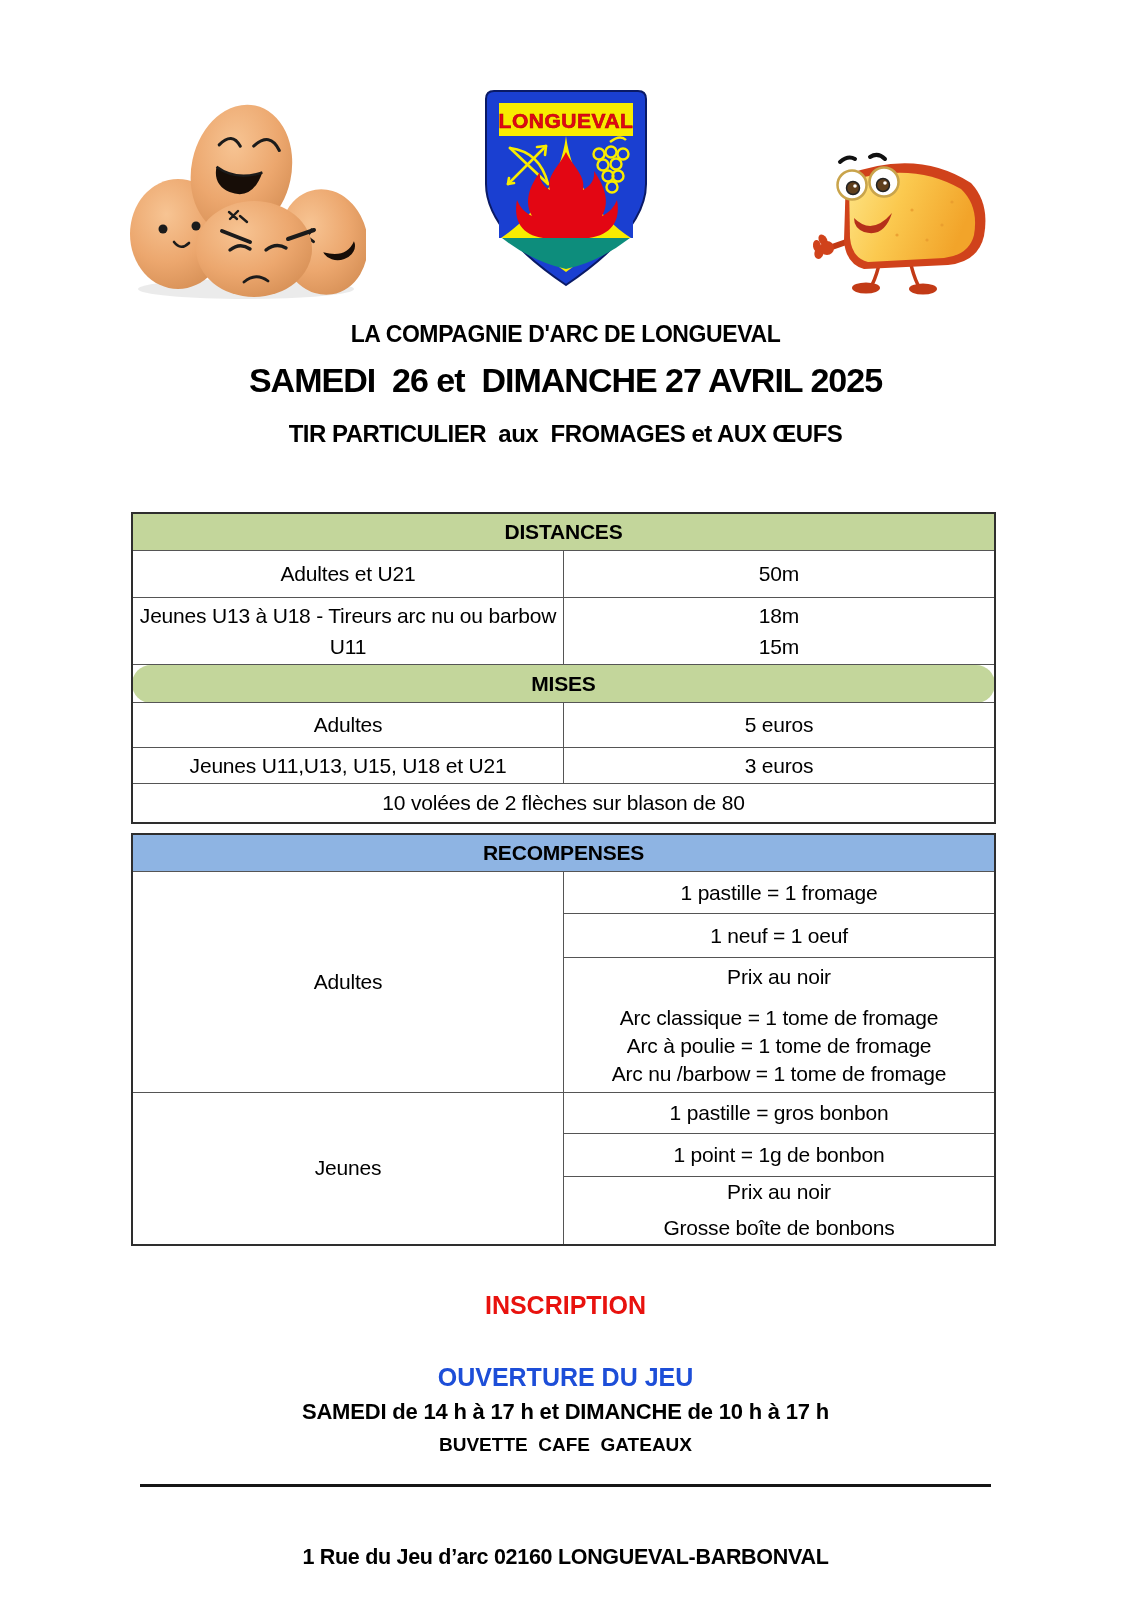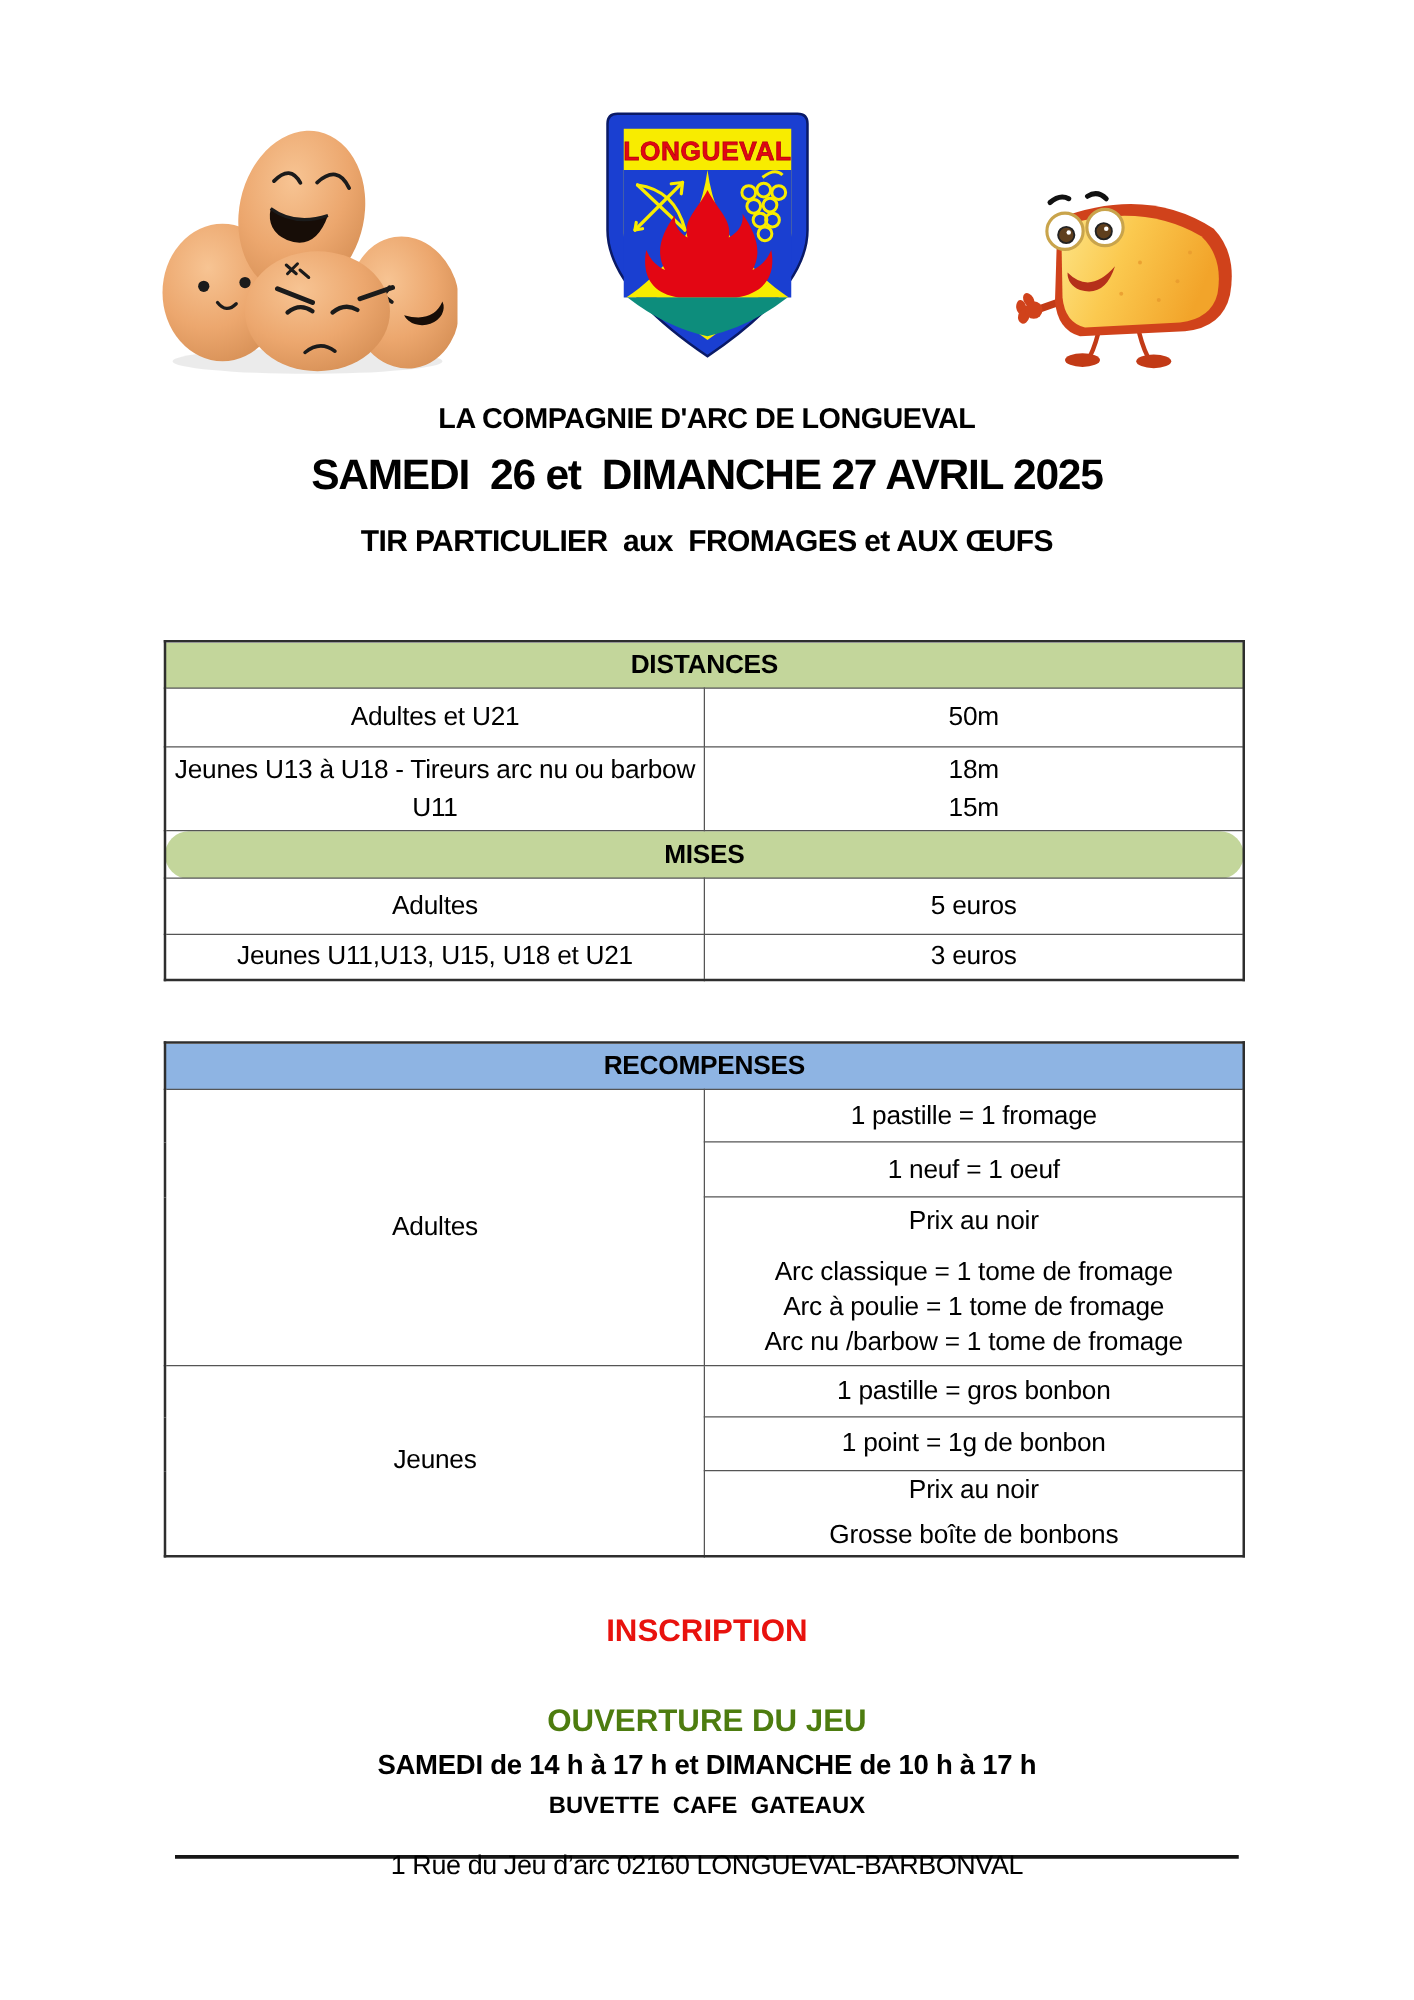--- a/index.html
+++ b/index.html
@@ -36,25 +36,25 @@
   .h44 { height:44px; } .h45 { height:45px; } .h47 { height:47px; }
   .h67 { height:67px; }
   .two-line div { line-height:31px; }
   td.multi { vertical-align:top; padding-top:9px; }
   td.multi div { line-height:28px; }
   td.multi .gap { height:13px; }
 
   
   .f-inscription { top:1291px; font-size:25px; font-weight:bold; color:#e8120e; }
   .f-contact     { top:1327px; font-size:23px; font-weight:bold; letter-spacing:-0.4px; }
-  .f-ouverture   { top:1363px; font-size:25px; font-weight:bold; color:#4d7c0f; }
+  .f-ouverture   { top:1363px; font-size:25px; font-weight:bold; color:#1d4ed8; }
   .f-hours       { top:1399px; font-size:22px; font-weight:bold; letter-spacing:-0.2px; }
   .f-services    { top:1434px; font-size:19px; font-weight:bold; }
   .rule          { top:1484px; left:140px; width:851px; height:3px; background:#161616; }
-  .f-address     { top:1480px; font-size:21.5px; font-weight:normal; letter-spacing:-0.3px; }
+  .f-address     { top:1545px; font-size:21.5px; font-weight:bold; letter-spacing:-0.3px; }
 </style>
 </head>
 <body>
 
 <div class="page">
 
   <svg class="abs" style="left:126px; top:92px;" width="240" height="210" viewBox="0 0 240 210">
     <defs>
       <radialGradient id="eg" cx="38%" cy="32%" r="80%">
         <stop offset="0%" stop-color="#f7c493"></stop>
@@ -199,20 +199,23 @@
       <th colspan="2" class="th-green h37">MISES</th>
     </tr>
     <tr class="h45">
       <td>Adultes</td>
       <td>5 euros</td>
     </tr>
     <tr class="h36">
       <td>Jeunes U11,U13, U15, U18 et U21</td>
       <td>3 euros</td>
     </tr>
+    <tr class="h39">
+      <td colspan="2">10 volées de 2 flèches sur blason de 80</td>
+    </tr>
   </tbody>
     </table>
 
   <table class="tbl" style="top:833px;">
     <tbody>
         <tr>
       <th colspan="2" class="th-blue h36">RECOMPENSES</th>
     </tr>
     <tr class="h42">
       <td rowspan="3">Adultes</td>

